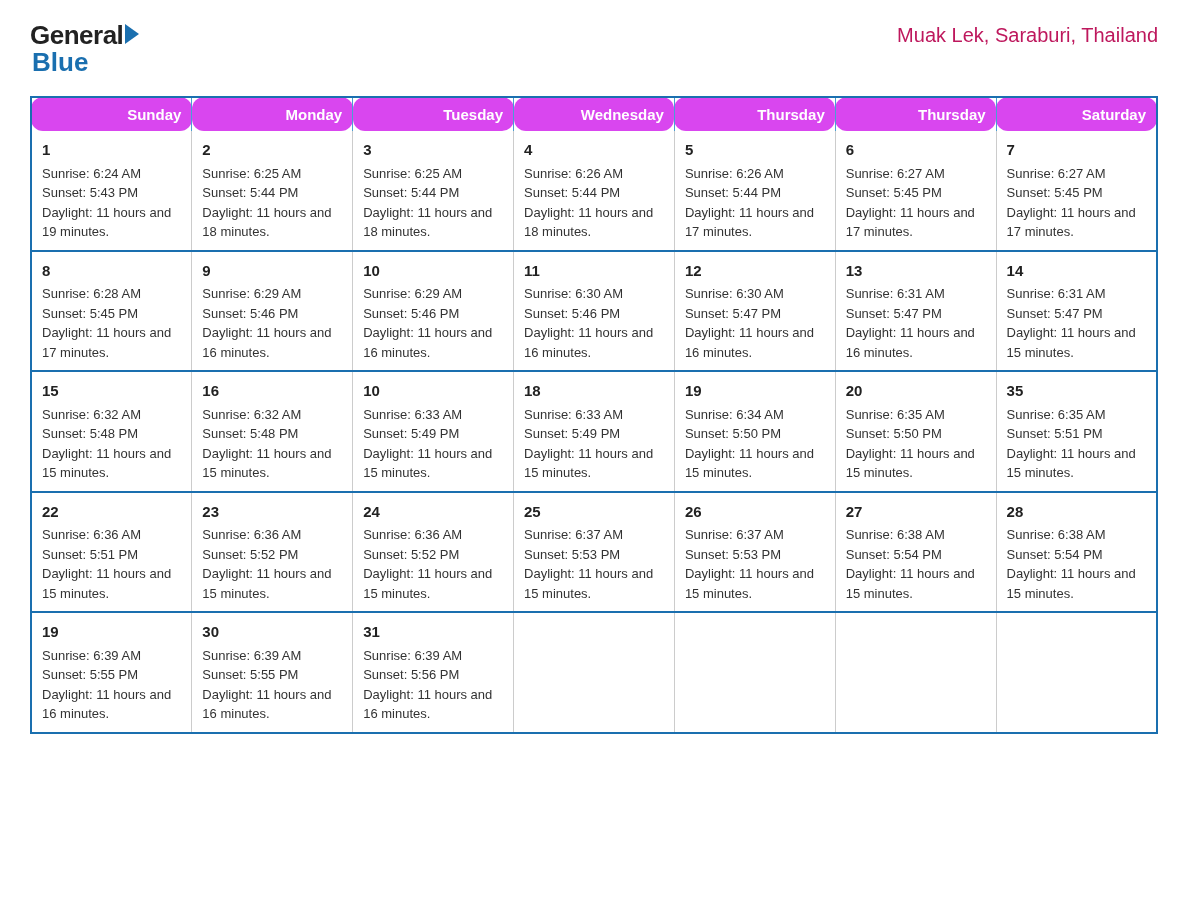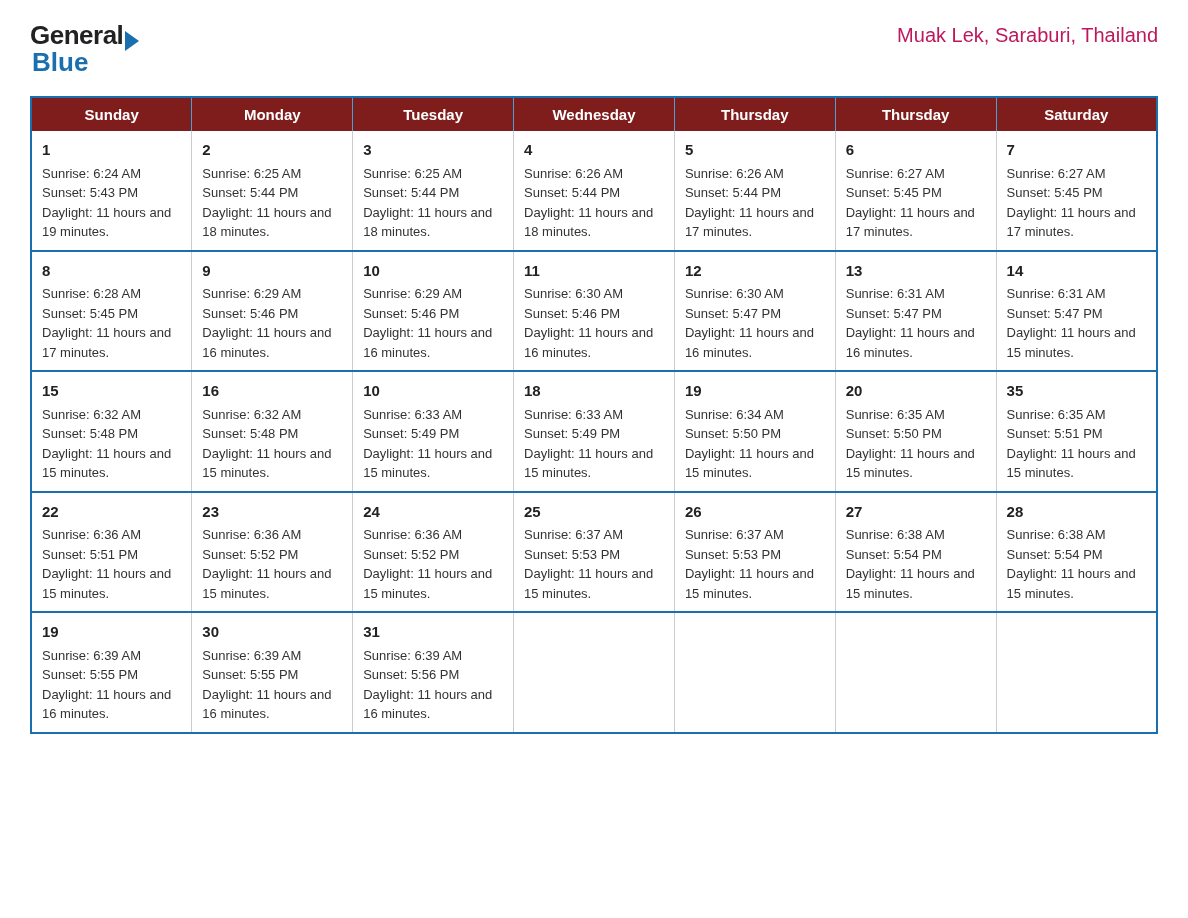--- a/index.html
+++ b/index.html
@@ -17,21 +17,21 @@
       align-items: flex-start;
       margin-bottom: 18px;
     }
     .logo {
       display: flex;
       flex-direction: column;
       align-items: flex-start;
     }
     .logo-top {
       display: flex;
-      align-items: flex-end;
+      align-items: flex-start;
     }
     .logo-general {
       font-size: 26px;
       font-weight: bold;
       color: #222;
       letter-spacing: -0.5px;
     }
     .logo-arrow {
       width: 0;
       height: 0;
@@ -61,27 +61,28 @@
       font-size: 20px;
       color: #be185d;
       margin-top: 4px;
     }
     .calendar {
       width: 100%;
       border-collapse: collapse;
       border: 2px solid #1a6faf;
     }
     .calendar thead tr th {
-      background-color: #7f1d1d;
+      background-color: #d946ef;
       color: #fff;
       font-size: 15px;
       font-weight: bold;
       padding: 8px 10px;
-      text-align: center;
+      text-align: right;
       border-right: 1px solid #4a9fd4;
+      border-radius: 12px;
     }
     .calendar thead tr th:last-child {
       border-right: none;
     }
     .calendar tbody tr td {
       vertical-align: top;
       padding: 8px 10px;
       border-right: 1px solid #ccc;
       border-bottom: 2px solid #1a6faf;
       font-size: 13px;

